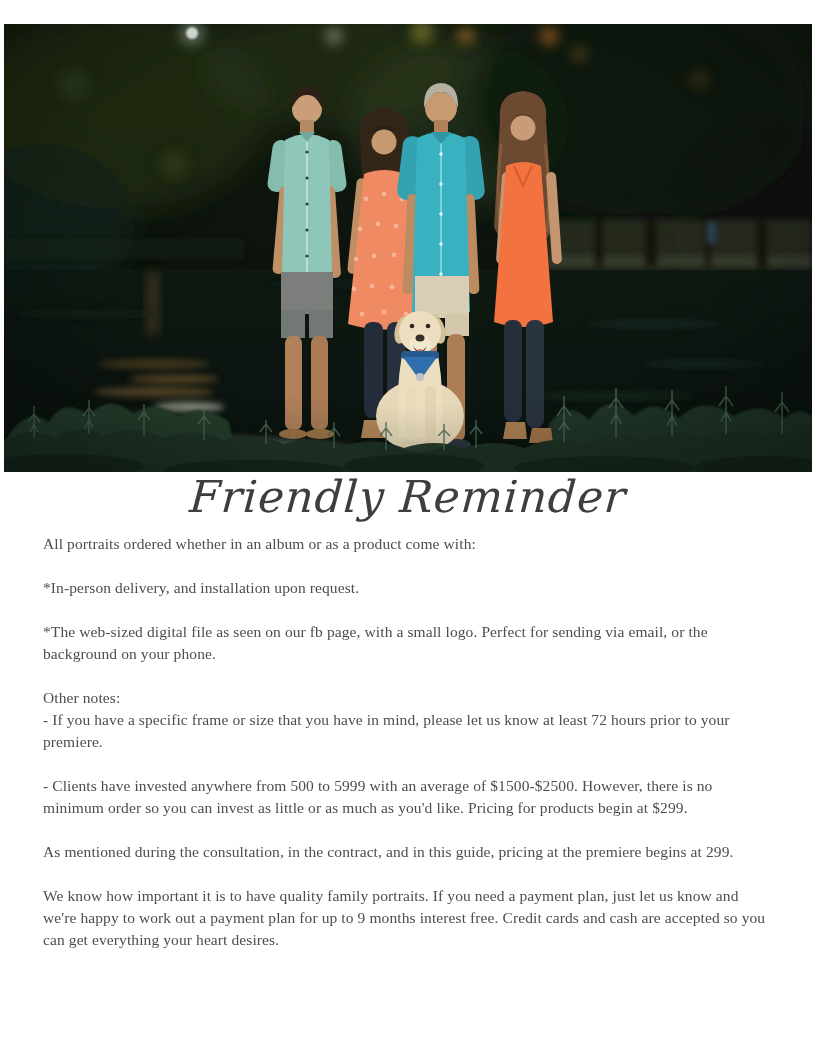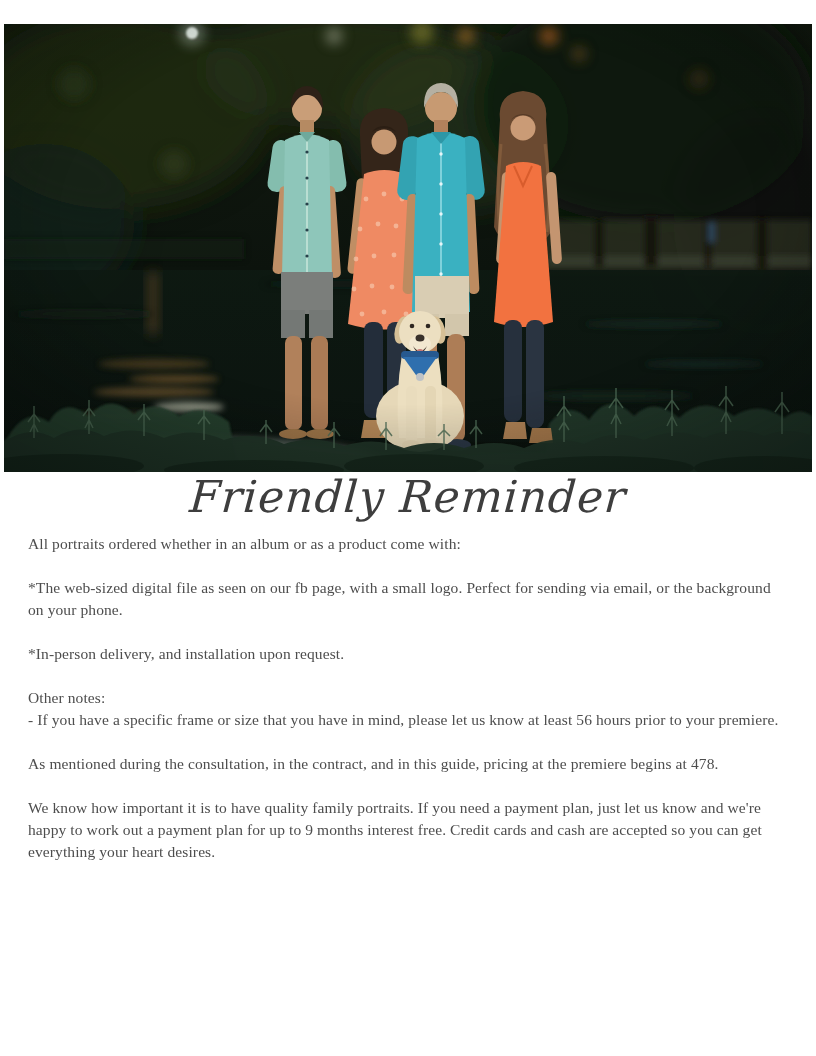--- a/index.html
+++ b/index.html
@@ -36,21 +36,21 @@
   }
   .content {
     padding: 0 28px;
     margin-top: 6px;
     font-size: 15.5px;
     line-height: 22px;
     color: #4d4d4d;
     letter-spacing: 0.1px;
   }
   .content p {
-    margin: 22px 0;
+    margin: 22px 15px;
     white-space: pre-line;
   }
   .content p:first-child { margin-top: 10px; }
 </style>
 </head>
 <body>
 
 <div class="page">
 
   <div class="photo-wrap">
@@ -295,21 +295,22 @@
       <rect x="0" y="0" width="808" height="448" fill="url(#vig)"></rect>
     </svg>
   </div>
 
   <div class="title">
     <div class="script-heading">Friendly Reminder</div>
   </div>
 
   <div class="content">
     <p>All portraits ordered whether in an album or as a product come with:</p>
+    <p>*In-person delivery, and installation upon request.</p>
     <p>*The web-sized digital file as seen on our fb page, with a small logo. Perfect for sending via email, or the background on your phone.</p>
-    <p>*In-person delivery, and installation upon request.</p>
     <p>Other notes:
-- If you have a specific frame or size that you have in mind, please let us know at least 56 hours prior to your premiere.</p>
-    <p>As mentioned during the consultation, in the contract, and in this guide, pricing at the premiere begins at 478.</p>
+- If you have a specific frame or size that you have in mind, please let us know at least 72 hours prior to your premiere.</p>
+    <p>- Clients have invested anywhere from 500 to 5999 with an average of $1500-$2500. However, there is no minimum order so you can invest as little or as much as you'd like. Pricing for products begin at $299.</p>
+    <p>As mentioned during the consultation, in the contract, and in this guide, pricing at the premiere begins at 299.</p>
     <p>We know how important it is to have quality family portraits. If you need a payment plan, just let us know and we're happy to work out a payment plan for up to 9 months interest free. Credit cards and cash are accepted so you can get everything your heart desires.</p>
   </div>
 
 </div>
 
 </body></html>

